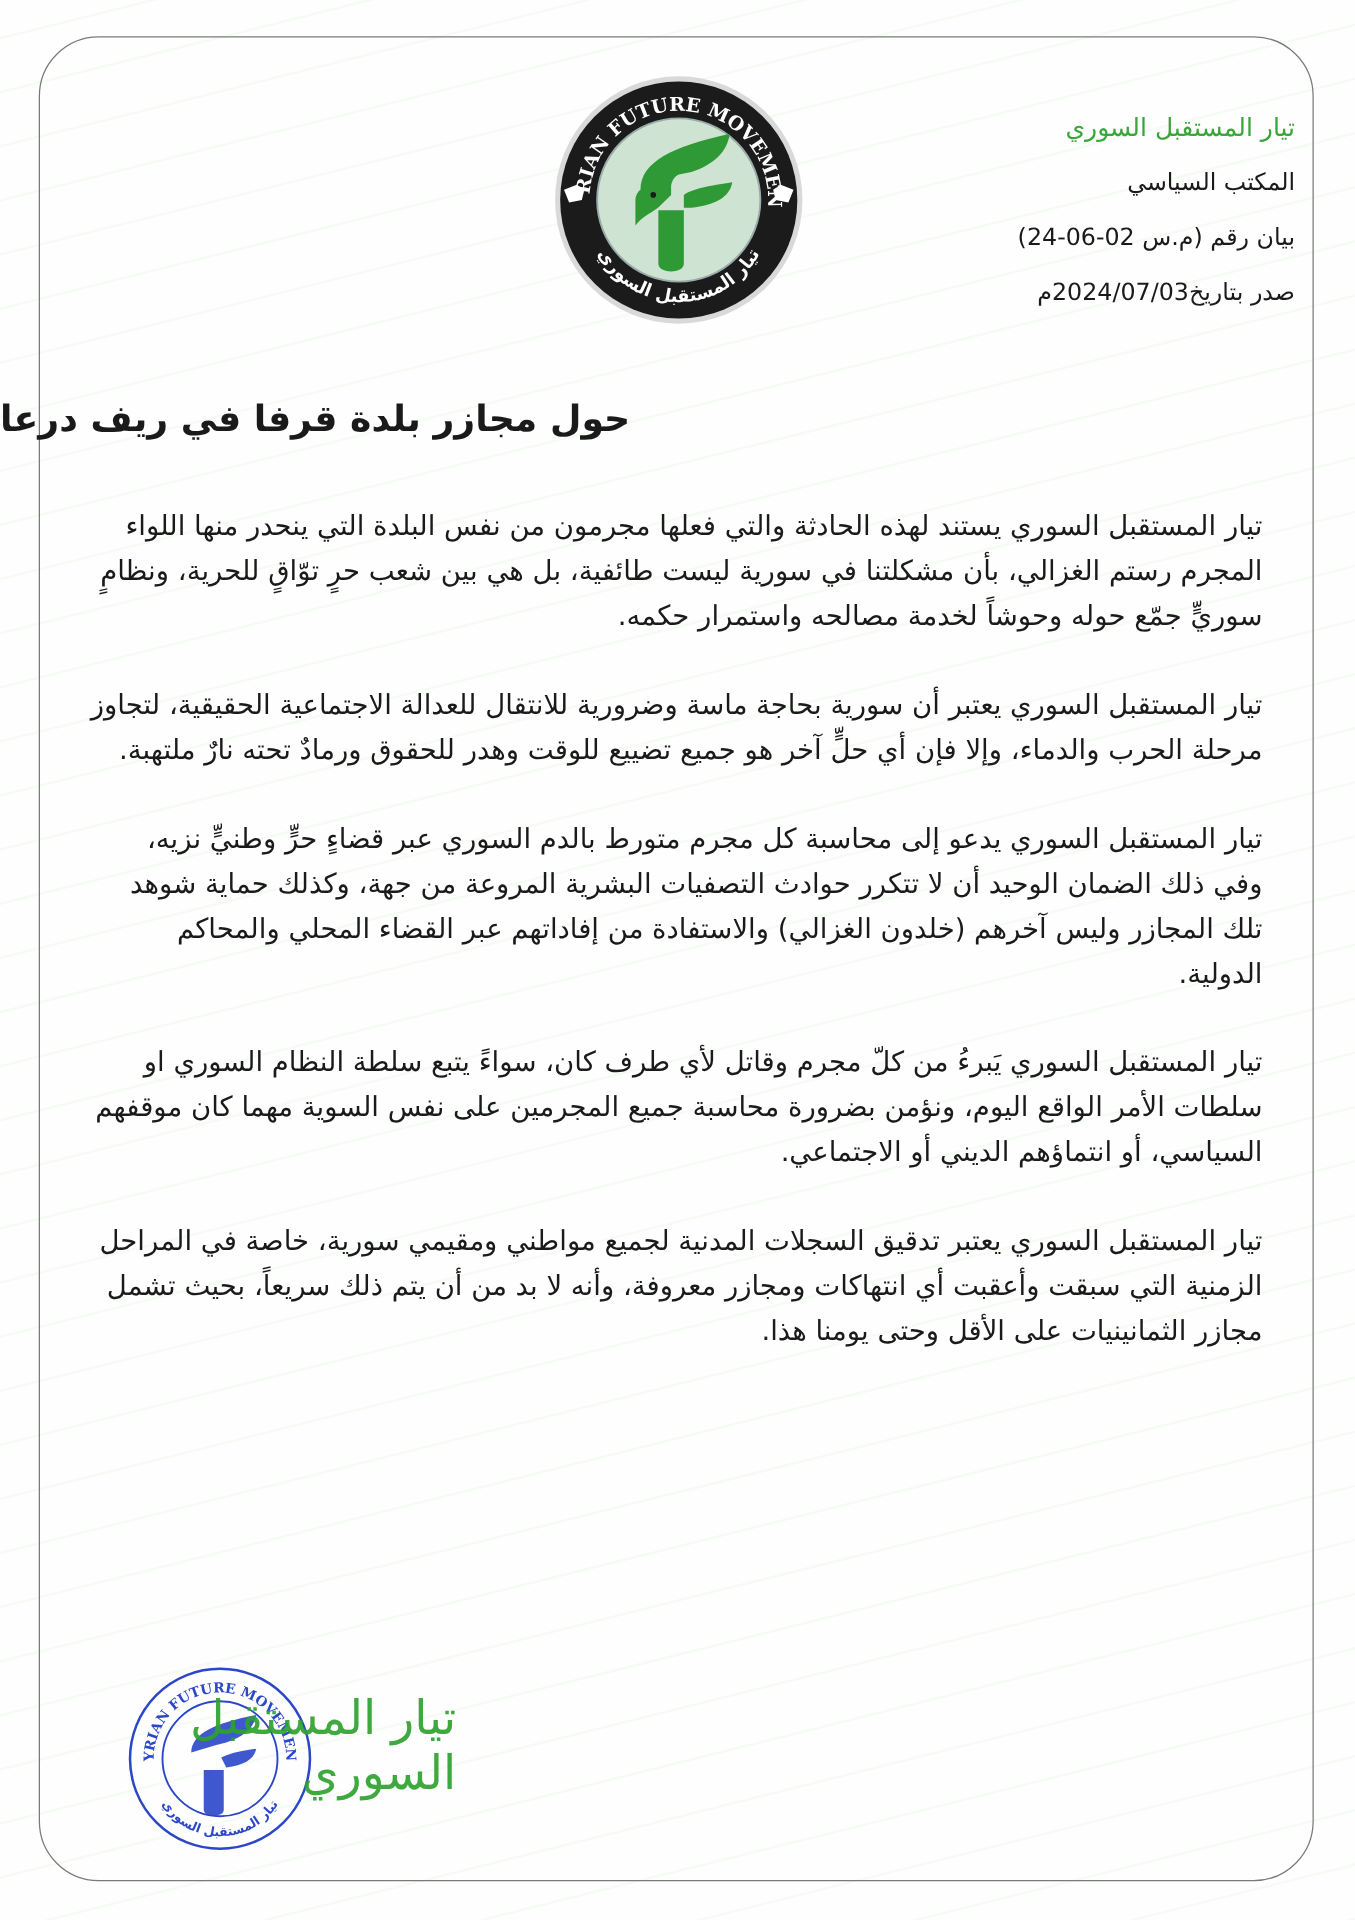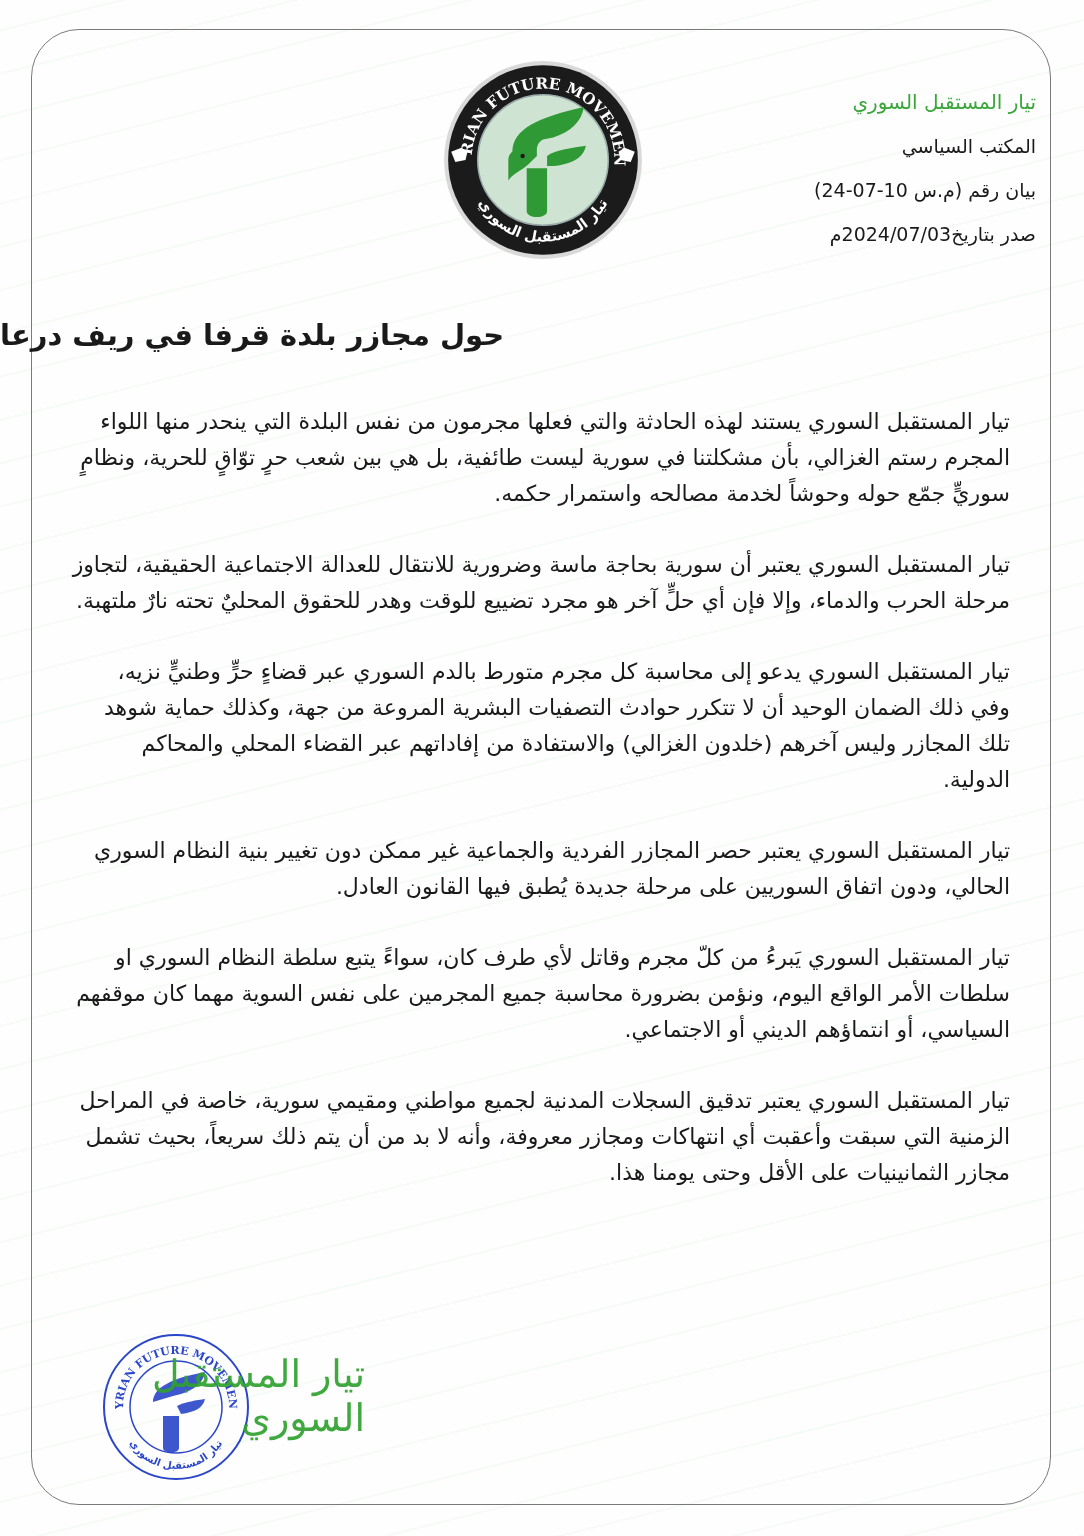--- a/index.html
+++ b/index.html
@@ -107,21 +107,21 @@
   </style>
 </head>
 <body>
 
 <div class="bg-pattern"></div>
 <div class="frame"></div>
 
 <div class="header-block">
   <div class="org-name">تيار المستقبل السوري</div>
   <div>المكتب السياسي</div>
-  <div>بيان رقم (م.س 10-07-24)</div>
+  <div>بيان رقم (م.س 02-06-24)</div>
   <div>صدر بتاريخ2024/07/03م</div>
 </div>
 
 <svg class="logo" viewBox="0 0 200 200">
   <defs>
     <path id="topArc" d="M 30 100 A 70 70 0 0 1 170 100"></path>
     <path id="botArc" d="M 28 108 A 72 72 0 0 0 172 108"></path>
   </defs>
   <circle cx="100" cy="100" r="97" fill="#d9d9d9"></circle>
   <circle cx="100" cy="100" r="93" fill="#1b1b1b"></circle>
@@ -142,23 +142,22 @@
     <path d="M66 100 C 66 90, 80 84, 94 90 L 94 96 L 86 104 C 80 110, 72 112, 66 120 Z" fill="#2f9a35"></path>
     <path d="M84 108 L 104 108 L 104 150 C 104 158, 84 158, 84 150 Z" fill="#2f9a35"></path>
     <circle cx="80" cy="96" r="2.2" fill="#1b1b1b"></circle>
   </g>
 </svg>
 
 <div class="doc-title">حول مجازر بلدة قرفا في ريف درعا</div>
 
 <div class="body-text">
   <p>تيار المستقبل السوري يستند لهذه الحادثة والتي فعلها مجرمون من نفس البلدة التي ينحدر منها اللواء المجرم رستم الغزالي، بأن مشكلتنا في سورية ليست طائفية، بل هي بين شعب حرٍ توّاقٍ للحرية، ونظامٍ سوريٍّ جمّع حوله وحوشاً لخدمة مصالحه واستمرار حكمه.</p>
-  <p>تيار المستقبل السوري يعتبر أن سورية بحاجة ماسة وضرورية للانتقال للعدالة الاجتماعية الحقيقية، لتجاوز مرحلة الحرب والدماء، وإلا فإن أي حلٍّ آخر هو مجرد تضييع للوقت وهدر للحقوق المحليٌ تحته نارٌ ملتهبة.</p>
+  <p>تيار المستقبل السوري يعتبر أن سورية بحاجة ماسة وضرورية للانتقال للعدالة الاجتماعية الحقيقية، لتجاوز مرحلة الحرب والدماء، وإلا فإن أي حلٍّ آخر هو جميع تضييع للوقت وهدر للحقوق ورمادٌ تحته نارٌ ملتهبة.</p>
   <p>تيار المستقبل السوري يدعو إلى محاسبة كل مجرم متورط بالدم السوري عبر قضاءٍ حرٍّ وطنيٍّ نزيه، وفي ذلك الضمان الوحيد أن لا تتكرر حوادث التصفيات البشرية المروعة من جهة، وكذلك حماية شوهد تلك المجازر وليس آخرهم (خلدون الغزالي) والاستفادة من إفاداتهم عبر القضاء المحلي والمحاكم الدولية.</p>
-  <p>تيار المستقبل السوري يعتبر حصر المجازر الفردية والجماعية غير ممكن دون تغيير بنية النظام السوري الحالي، ودون اتفاق السوريين على مرحلة جديدة يُطبق فيها القانون العادل.</p>
   <p>تيار المستقبل السوري يَبرءُ من كلّ مجرم وقاتل لأي طرف كان، سواءً يتبع سلطة النظام السوري او سلطات الأمر الواقع اليوم، ونؤمن بضرورة محاسبة جميع المجرمين على نفس السوية مهما كان موقفهم السياسي، أو انتماؤهم الديني أو الاجتماعي.</p>
   <p>تيار المستقبل السوري يعتبر تدقيق السجلات المدنية لجميع مواطني ومقيمي سورية، خاصة في المراحل الزمنية التي سبقت وأعقبت أي انتهاكات ومجازر معروفة، وأنه لا بد من أن يتم ذلك سريعاً، بحيث تشمل مجازر الثمانينيات على الأقل وحتى يومنا هذا.</p>
 </div>
 
 <div class="stamp-area">
   <svg class="stamp-seal" viewBox="0 0 150 150">
     <defs>
       <path id="sealTop" d="M 22 75 A 53 53 0 0 1 128 75"></path>
       <path id="sealBot" d="M 20 82 A 55 55 0 0 0 130 82"></path>
     </defs>

